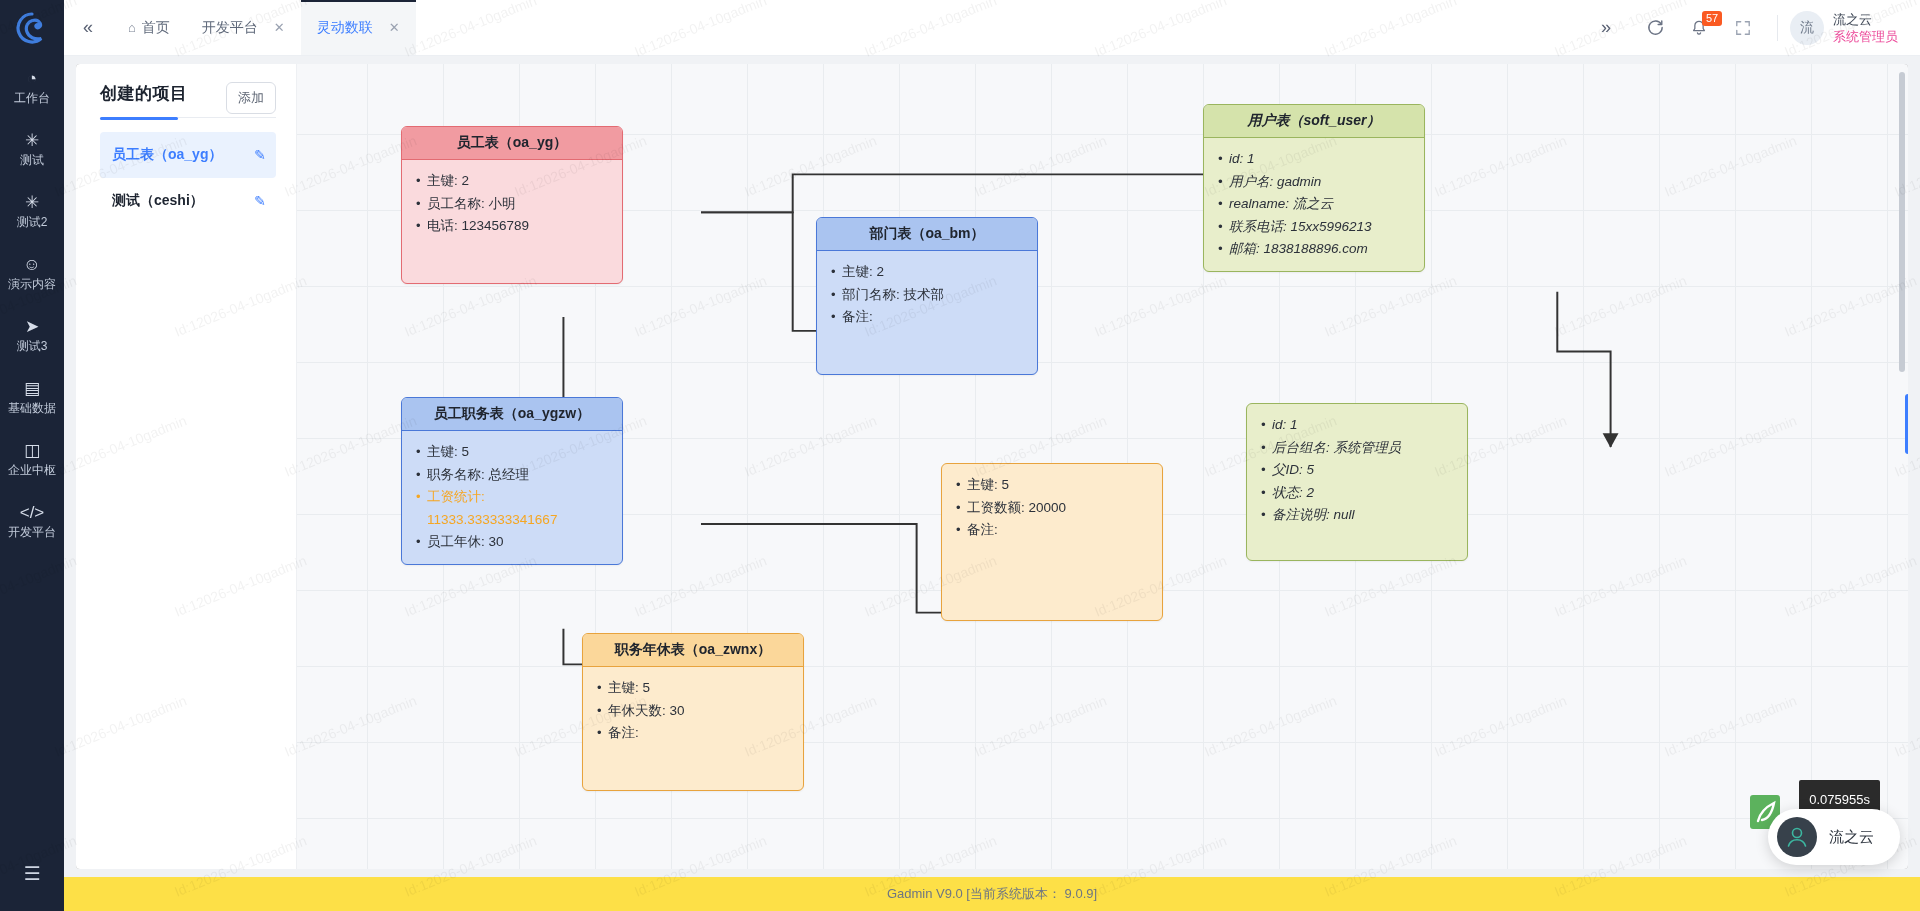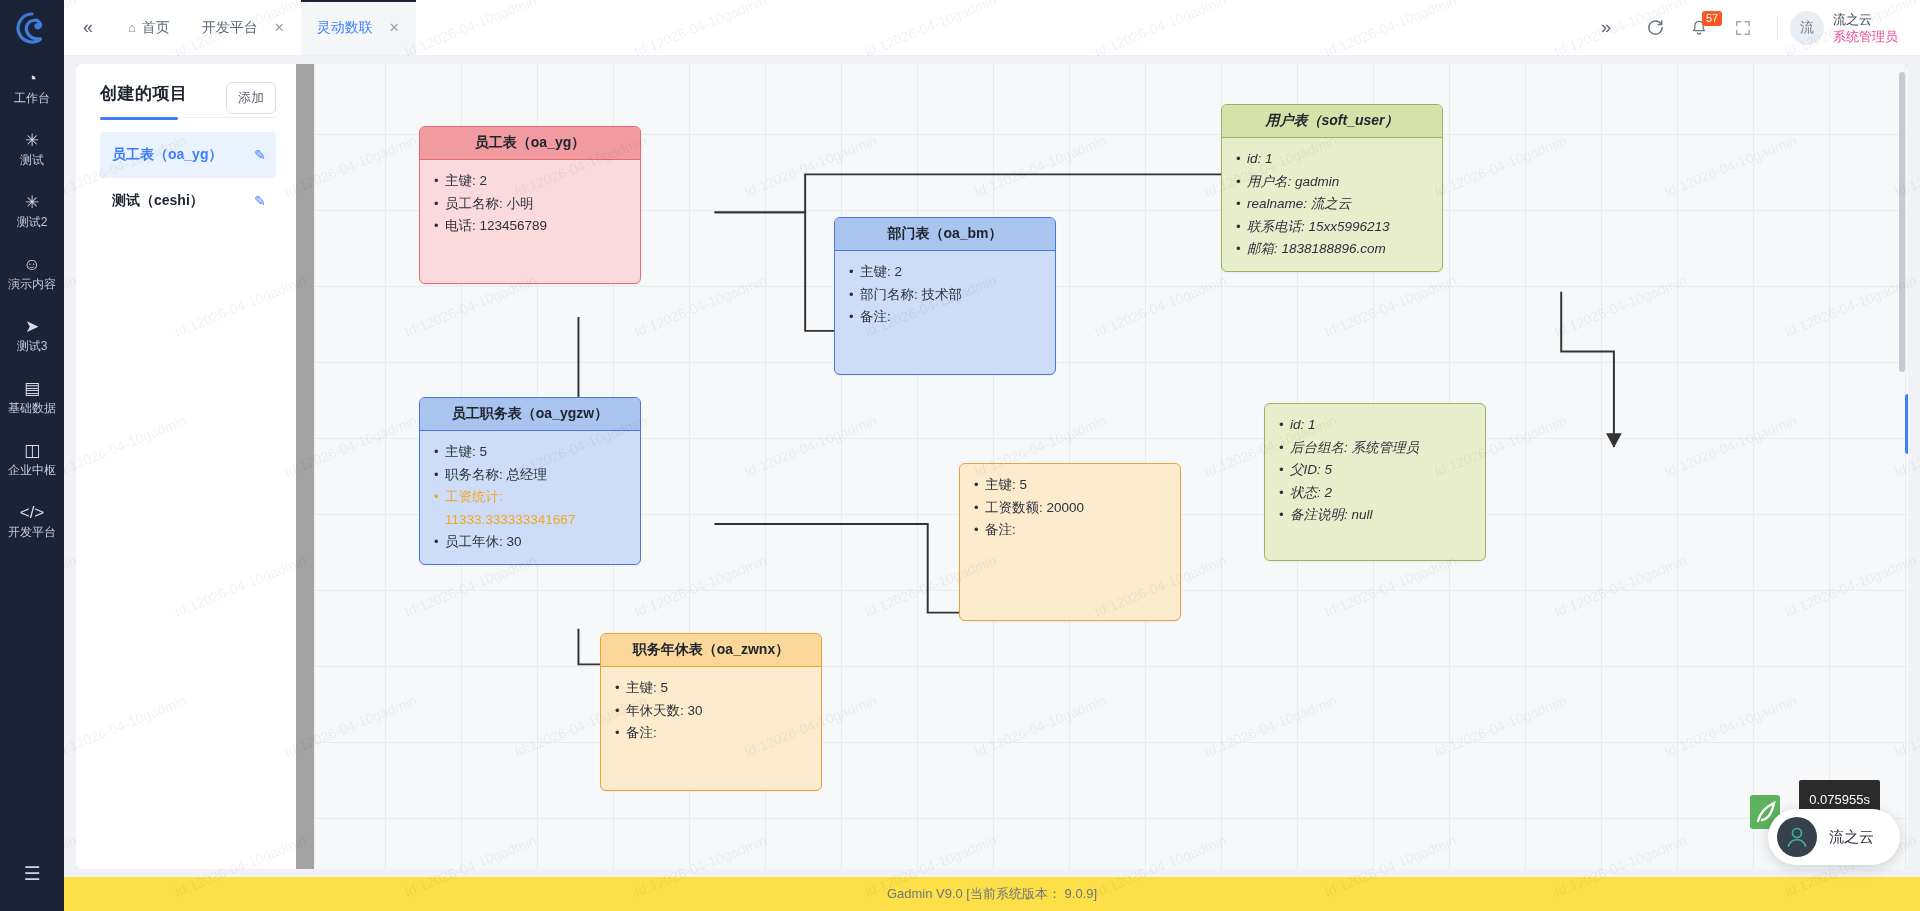--- a/index.html
+++ b/index.html
@@ -95,21 +95,20 @@
   
   .body-wrap {
     flex: 1; padding: 0 0 0 0; background: #f0f2f5;
     display: flex; min-height: 0; position: relative;
   }
   .content-card {
     margin: 8px 12px 8px 12px;
     background: #a3a3a3; border-radius: 4px;
     display: flex; flex: 1; min-width: 0; overflow: hidden;
     position: relative;
-    gap: 18px;
   }
 
   
   .projects {
     width: 220px; flex: 0 0 220px; padding: 18px 20px 0 24px; background: #fff;
     border-right: 0;
   }
   .proj-head { display: flex; align-items: flex-start; justify-content: space-between; }
   .proj-title {
     font-size: 17px; font-weight: 700; color: #1d2430; padding-bottom: 10px;

